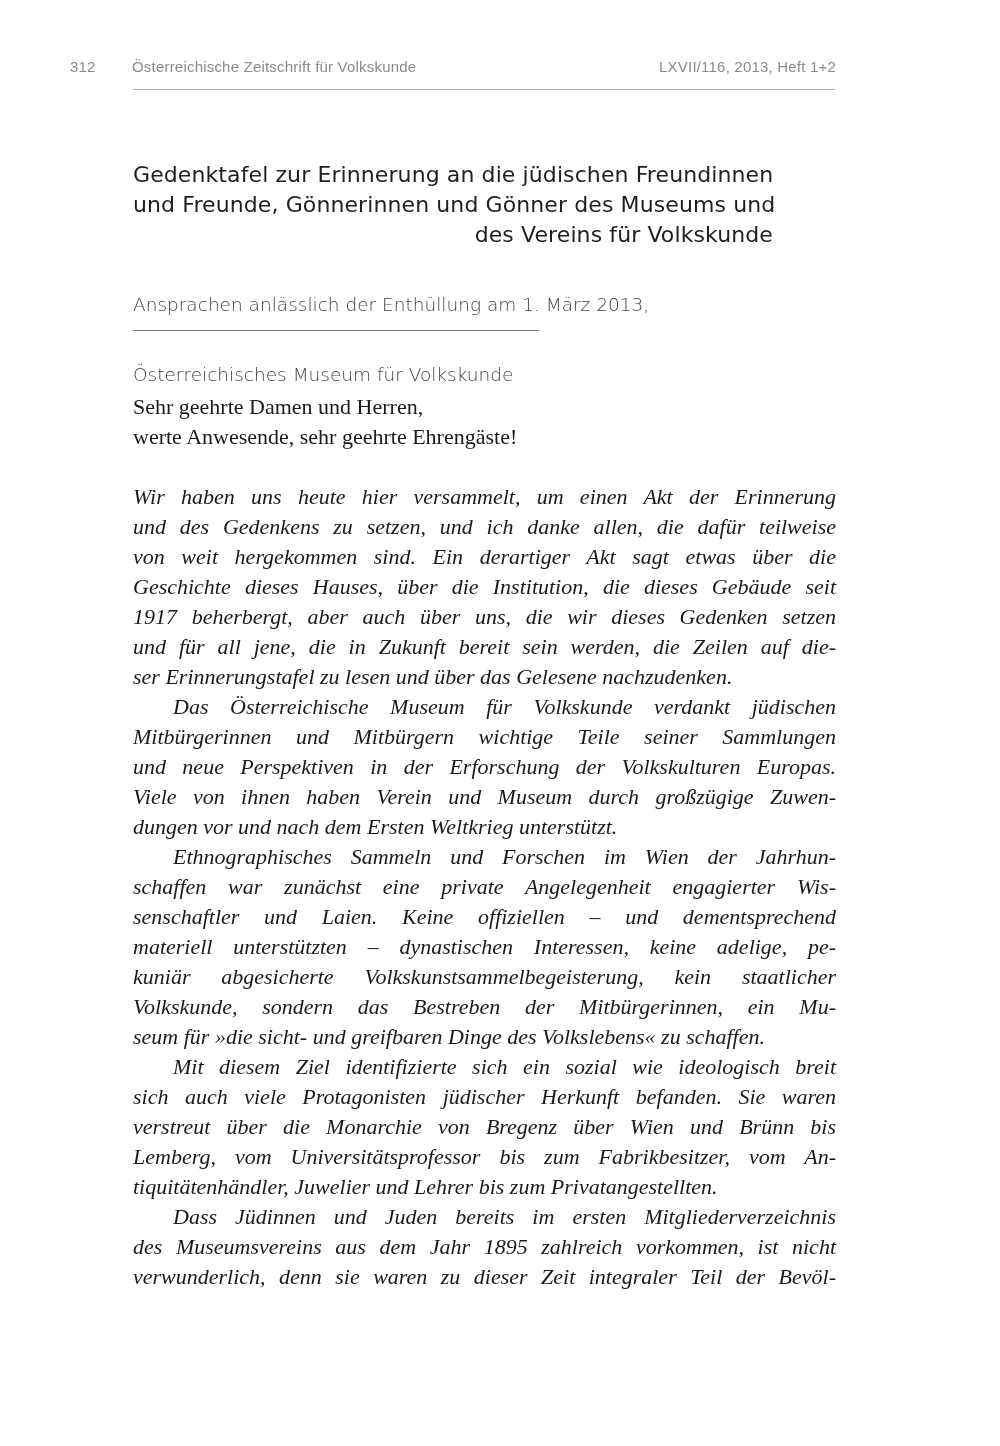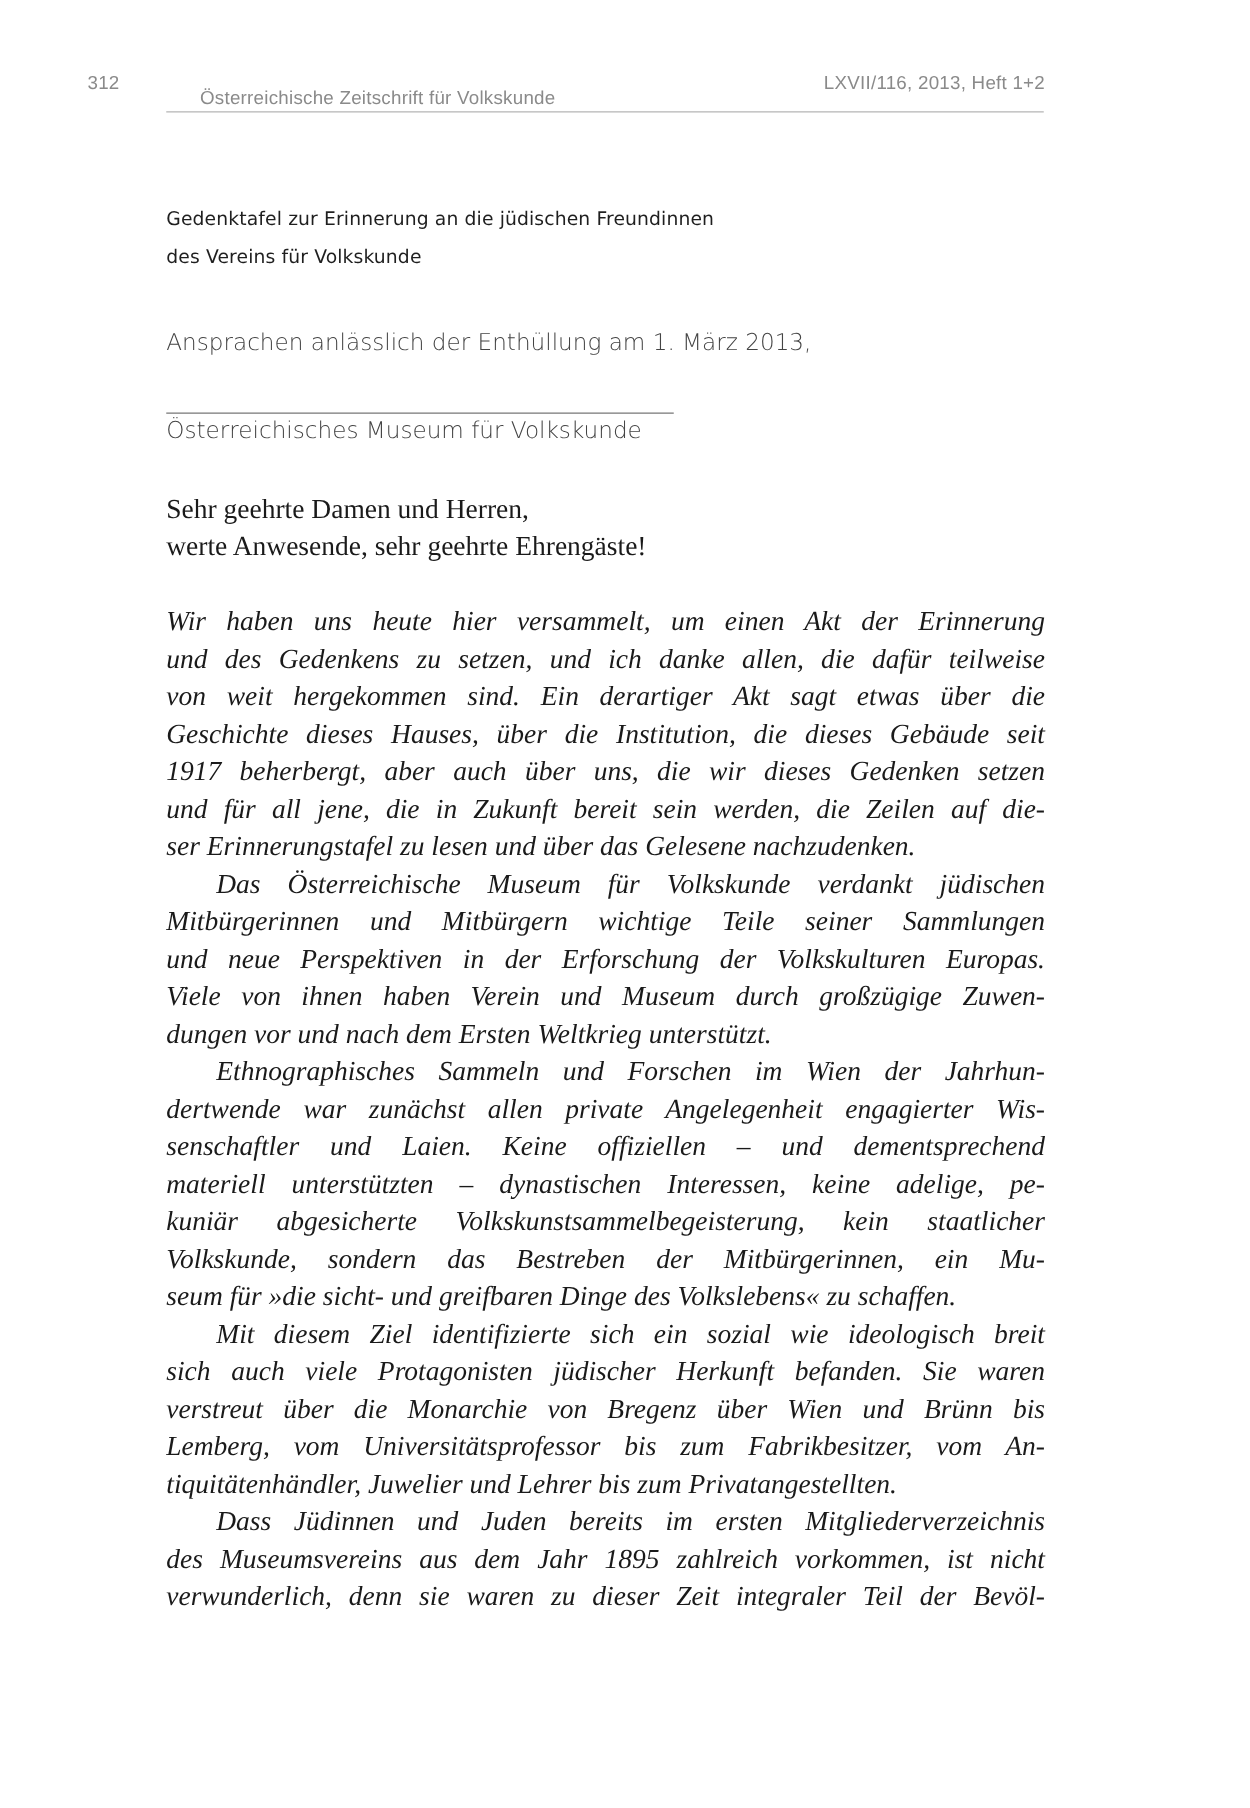--- a/index.html
+++ b/index.html
@@ -3,29 +3,29 @@
   <meta charset="utf-8">
   <style>
     html, body { margin: 0; padding: 0; background: #ffffff; }
     body { width: 1000px; height: 1446px; position: relative; overflow: hidden; }
     .running-head {
       position: absolute; top: 58px; left: 0; width: 1000px; height: 22px;
       font-family: Liberation Sans, sans-serif; font-size: 15px; color: #8a8a8a;
       letter-spacing: 0.2px; font-weight: 300;
     }
     .page-number { position: absolute; left: 70px; top: 0; }
-    .journal-name { position: absolute; left: 132px; top: 12px; margin-left: 28px; }
+    .journal-name { position: absolute; left: 132px; top: 0; }
     .volume-info { position: absolute; right: 164px; top: 0; }
     .head-rule { position: absolute; top: 89px; left: 133px; width: 702px; height: 1px; background: #b5b5b5; }
 
     .title-block {
       position: absolute; top: 160px; left: 133px; width: 640px;
       font-family: "DejaVu Sans", sans-serif; color: #1f1f1f;
     }
-    .title-block .title-line { font-size: 15px; line-height: 30px; font-weight: 500; letter-spacing: 0.1px; white-space: nowrap; }
+    .title-block .title-line { font-size: 22px; line-height: 30px; font-weight: 500; letter-spacing: 0.1px; white-space: nowrap; text-align: right; }
     .title-block .subtitle-line { font-size: 18.5px; line-height: 30px; font-weight: 300; color: #444; white-space: nowrap; margin-top: 40px; }
     .title-rule { position: absolute; top: 330px; left: 133px; width: 406px; height: 1px; background: #777; }
 
     .body-text {
       position: absolute; left: 133px; width: 703px;
       font-family: "Liberation Serif", "DejaVu Serif", serif; font-size: 22px; color: #1a1a1a; margin-top: 23px;
     }
     .salutation { top: 369px; }
     .salutation div { line-height: 30px; height: 30px; white-space: nowrap; }
     .main-text { top: 459px; }
@@ -38,20 +38,21 @@
 
 <div class="running-head">
   <span class="page-number">312</span>
   <span class="journal-name">Österreichische Zeitschrift für Volkskunde</span>
   <span class="volume-info">LXVII/116, 2013, Heft 1+2</span>
 </div>
 <div class="head-rule"></div>
 
 <div class="title-block">
   <div class="title-line">Gedenktafel zur Erinnerung an die jüdischen Freundinnen</div>
+  <div class="title-line">und Freunde, Gönnerinnen und Gönner des Museums und</div>
   <div class="title-line">des Vereins für Volkskunde</div>
   <div class="subtitle-line">Ansprachen anlässlich der Enthüllung am 1. März 2013,</div>
   <div class="subtitle-line">Österreichisches Museum für Volkskunde</div>
 </div>
 <div class="title-rule"></div>
 
 <div class="body-text salutation">
   <div>Sehr geehrte Damen und Herren,</div>
   <div>werte Anwesende, sehr geehrte Ehrengäste!</div>
 </div>
@@ -68,21 +69,21 @@
     </div>
     <div>
       <div class="line indent">Das Österreichische Museum für Volkskunde verdankt jüdischen</div>
       <div class="line">Mitbürgerinnen und Mitbürgern wichtige Teile seiner Sammlungen</div>
       <div class="line">und neue Perspektiven in der Erforschung der Volkskulturen Europas.</div>
       <div class="line">Viele von ihnen haben Verein und Museum durch großzügige Zuwen-</div>
       <div class="line last">dungen vor und nach dem Ersten Weltkrieg unterstützt.</div>
     </div>
     <div>
       <div class="line indent">Ethnographisches Sammeln und Forschen im Wien der Jahrhun-</div>
-      <div class="line">dertwende war zunächst allen private Angelegenheit engagierter Wis-</div>
+      <div class="line">schaffen war zunächst eine private Angelegenheit engagierter Wis-</div>
       <div class="line">senschaftler und Laien. Keine offiziellen – und dementsprechend</div>
       <div class="line">materiell unterstützten – dynastischen Interessen, keine adelige, pe-</div>
       <div class="line">kuniär abgesicherte Volkskunstsammelbegeisterung, kein staatlicher</div>
       <div class="line">Volkskunde, sondern das Bestreben der Mitbürgerinnen, ein Mu-</div>
       <div class="line last">seum für »die sicht- und greifbaren Dinge des Volkslebens« zu schaffen.</div>
     </div>
     <div>
       <div class="line indent">Mit diesem Ziel identifizierte sich ein sozial wie ideologisch breit</div>
       <div class="line">sich auch viele Protagonisten jüdischer Herkunft befanden. Sie waren</div>
       <div class="line">verstreut über die Monarchie von Bregenz über Wien und Brünn bis</div>

